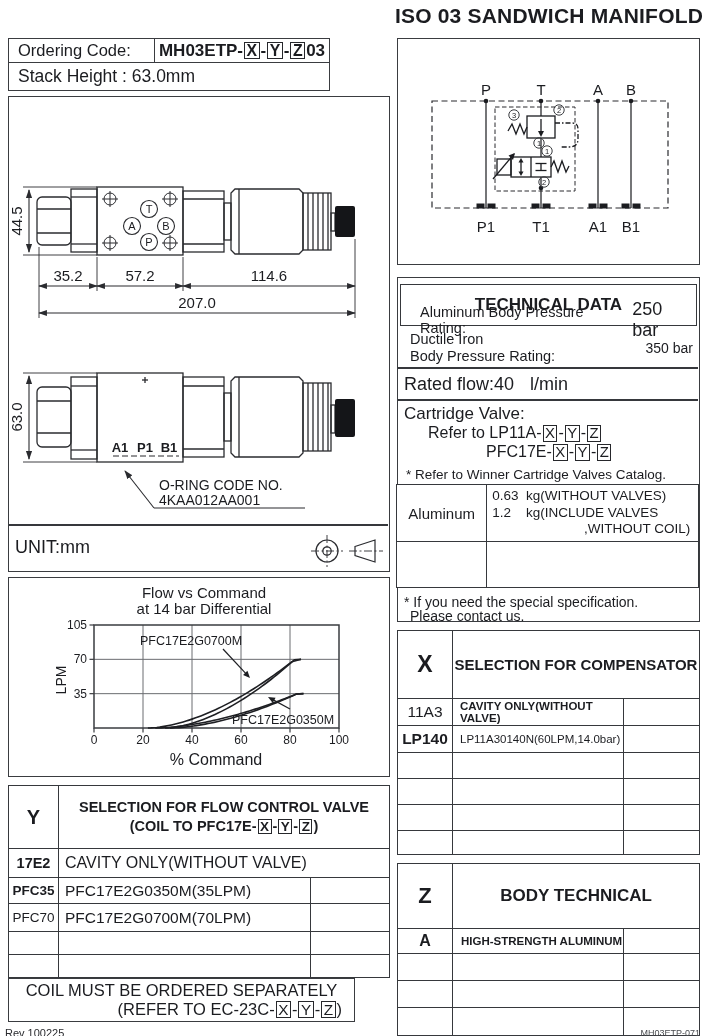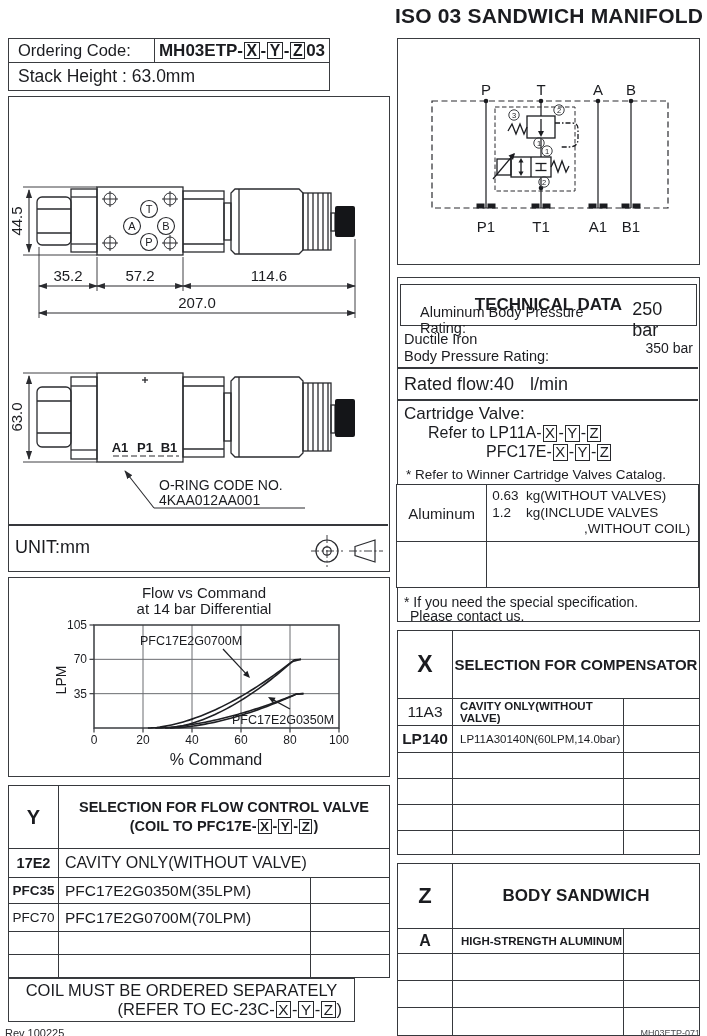--- a/index.html
+++ b/index.html
@@ -259,21 +259,21 @@
       </g>
     </svg>
   </div>
 
   <div class="abs box" style="left:397px;top:277px;width:303px;height:345px;">
     <div class="abs" style="left:2px;top:6px;right:2px;height:42px;border:1.5px solid #36383c;display:flex;align-items:center;justify-content:center;font-weight:bold;font-size:17px;">TECHNICAL DATA</div>
     <div class="abs" style="left:22px;top:31px;right:6px;height:22px;display:flex;align-items:center;justify-content:space-between;">
       <span style="font-size:14.5px;">Aluminum Body Pressure Rating:</span>
       <span style="font-size:18px;">250 bar</span>
     </div>
-    <div class="abs" style="left:6px;top:54px;right:6px;height:32px;display:flex;align-items:center;justify-content:space-between;">
+    <div class="abs" style="left:12px;top:54px;right:6px;height:32px;display:flex;align-items:center;justify-content:space-between;">
       <span style="font-size:14.5px;line-height:1.15;">
         <span>Ductile Iron</span><br>
         <span>Body Pressure Rating:</span>
       </span>
       <span style="font-size:14px;">350 bar</span>
     </div>
     <div class="hline" style="left:0;top:89px;width:299.8px;"></div>
     <div class="abs" style="left:6px;top:93px;right:8px;height:26px;display:flex;align-items:center;justify-content:flex-start;">
       <span style="font-size:18px;">Rated flow:</span>
       <span style="font-size:18px;display:flex;gap:16px;">
@@ -391,21 +391,21 @@
     <div></div>
       <div></div>
       <div class="lc"></div>
     <div class="lr"></div>
       <div class="lr"></div>
       <div class="lc lr"></div>
   </div>
 
   <div class="tbl abs" style="left:397px;top:863px;width:303px;height:173px;grid-template-columns:55px 171px 1fr;grid-template-rows:65px 25px 27px 27px 1fr;">
     <div class="cjc" style="font-weight:bold;font-size:22px;">Z</div>
-    <div class="lc cjc" style="grid-column:2/4;font-weight:bold;font-size:17px;">BODY SANDWICH</div>
+    <div class="lc cjc" style="grid-column:2/4;font-weight:bold;font-size:17px;">BODY TECHNICAL</div>
     <div class="cjc" style="font-weight:bold;font-size:16px;">A</div>
     <div style="font-size:11.5px;font-weight:bold;padding-left:8px;">HIGH-STRENGTH ALUMINUM</div>
     <div class="lc"></div>
     <div></div>
       <div></div>
       <div class="lc"></div>
     <div></div>
       <div></div>
       <div class="lc"></div>
     <div class="lr"></div>

